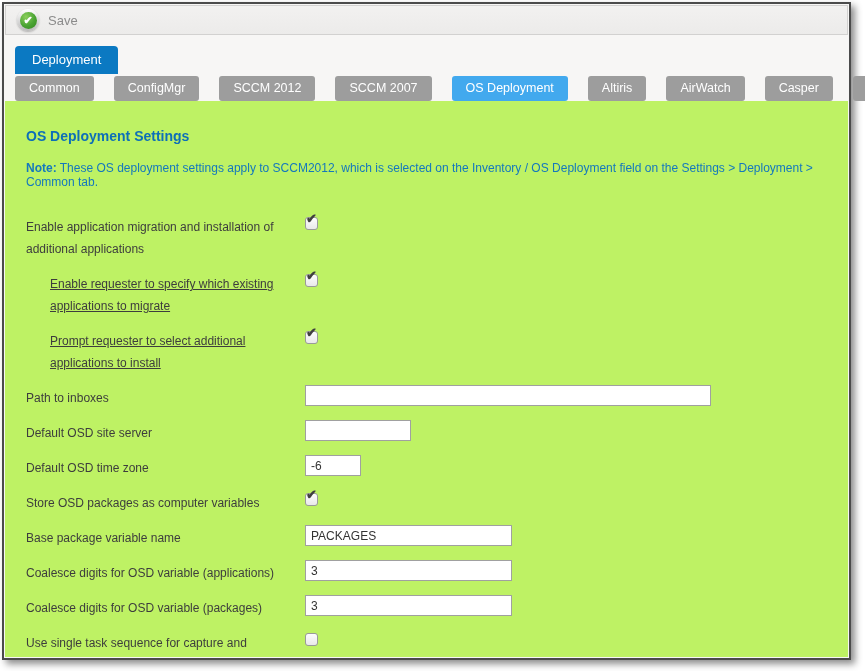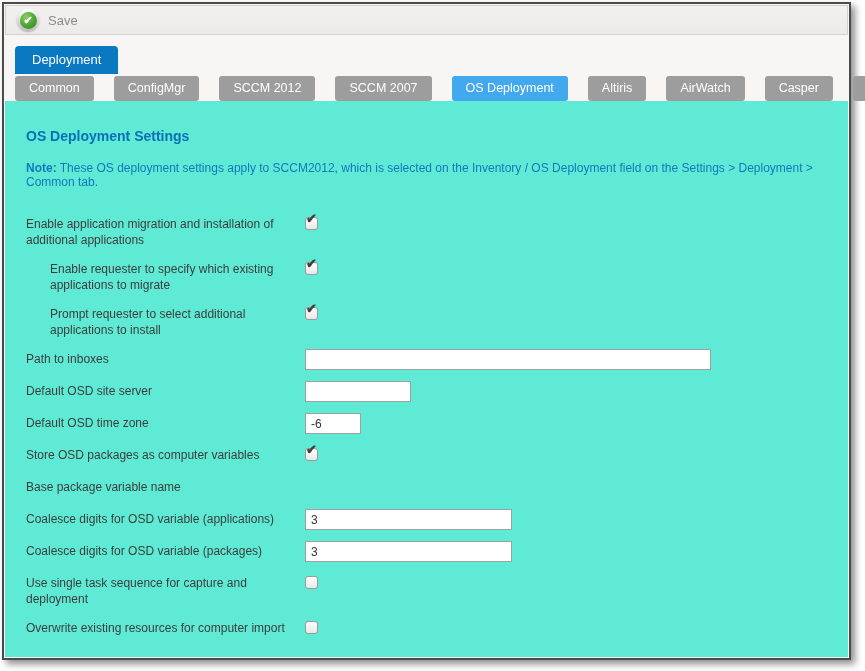--- a/index.html
+++ b/index.html
@@ -43,30 +43,30 @@
   .tab-row { display:flex; gap:20px; margin-top:2px; }
   .tab {
     background:#9d9d9d; color:#ffffff; font-size:12.5px;
     padding:5px 14px 6px; border-radius:3px; cursor:pointer; white-space:nowrap;
   }
   .tab.active { background:#42a9ee; }
 
   
   .content {
     position:absolute; left:1px; top:97px; right:1px; bottom:1px;
-    background:#5eead4; padding:27px 20px 0 21px; overflow:hidden;
+    background:#bef264; padding:27px 20px 0 21px; overflow:hidden;
   }
   .page-title { color:#0d6fb8; font-size:14px; font-weight:bold; margin-bottom:17px; }
   .note { font-size:12px; color:#1478bd; margin-bottom:25px; }
   .note b { font-weight:bold;text-align:right; }
 
   
   .row { display:flex; align-items:flex-start; margin-bottom:11px; min-height:21px; }
-  .row-label { width:279px; padding-right:10px; font-size:12px; color:#3d3d3d; line-height:16px; padding-top:2px; }
-  .row-label.indent { padding-left:24px; }
+  .row-label { width:279px; padding-right:10px; font-size:12px; color:#3d3d3d; line-height:22px; padding-top:2px; }
+  .row-label.indent { padding-left:24px;text-decoration:underline; }
   .ctrl { display:flex; align-items:flex-start; }
 
   .checkbox {
     position:relative; width:13px; height:13px; margin-top:3px;
     border:1px solid #9a9a9a; border-radius:3px;
     background:linear-gradient(#fdfdfd,#e9e9e9);
   }
   .checkbox .check {
     position:absolute; left:0px; top:-6px; color:#3f3f3f;
     font-size:13px; font-weight:bold; line-height:1;
@@ -159,20 +159,23 @@
           <div class="row">
             <div class="row-label">Store OSD packages as computer variables</div>
             <div class="ctrl">
               <span class="checkbox">
                 <span class="check">✔</span>
               </span>
             </div>
           </div>
           <div class="row">
             <div class="row-label">Base package variable name</div>
+            <div class="ctrl">
+              <input type="text" class="txt" value="PACKAGES" style="width: 207px;">
+            </div>
           </div>
           <div class="row">
             <div class="row-label">Coalesce digits for OSD variable (applications)</div>
             <div class="ctrl">
               <input type="text" class="txt" value="3" style="width: 207px;">
             </div>
           </div>
           <div class="row">
             <div class="row-label">Coalesce digits for OSD variable (packages)</div>
             <div class="ctrl">

